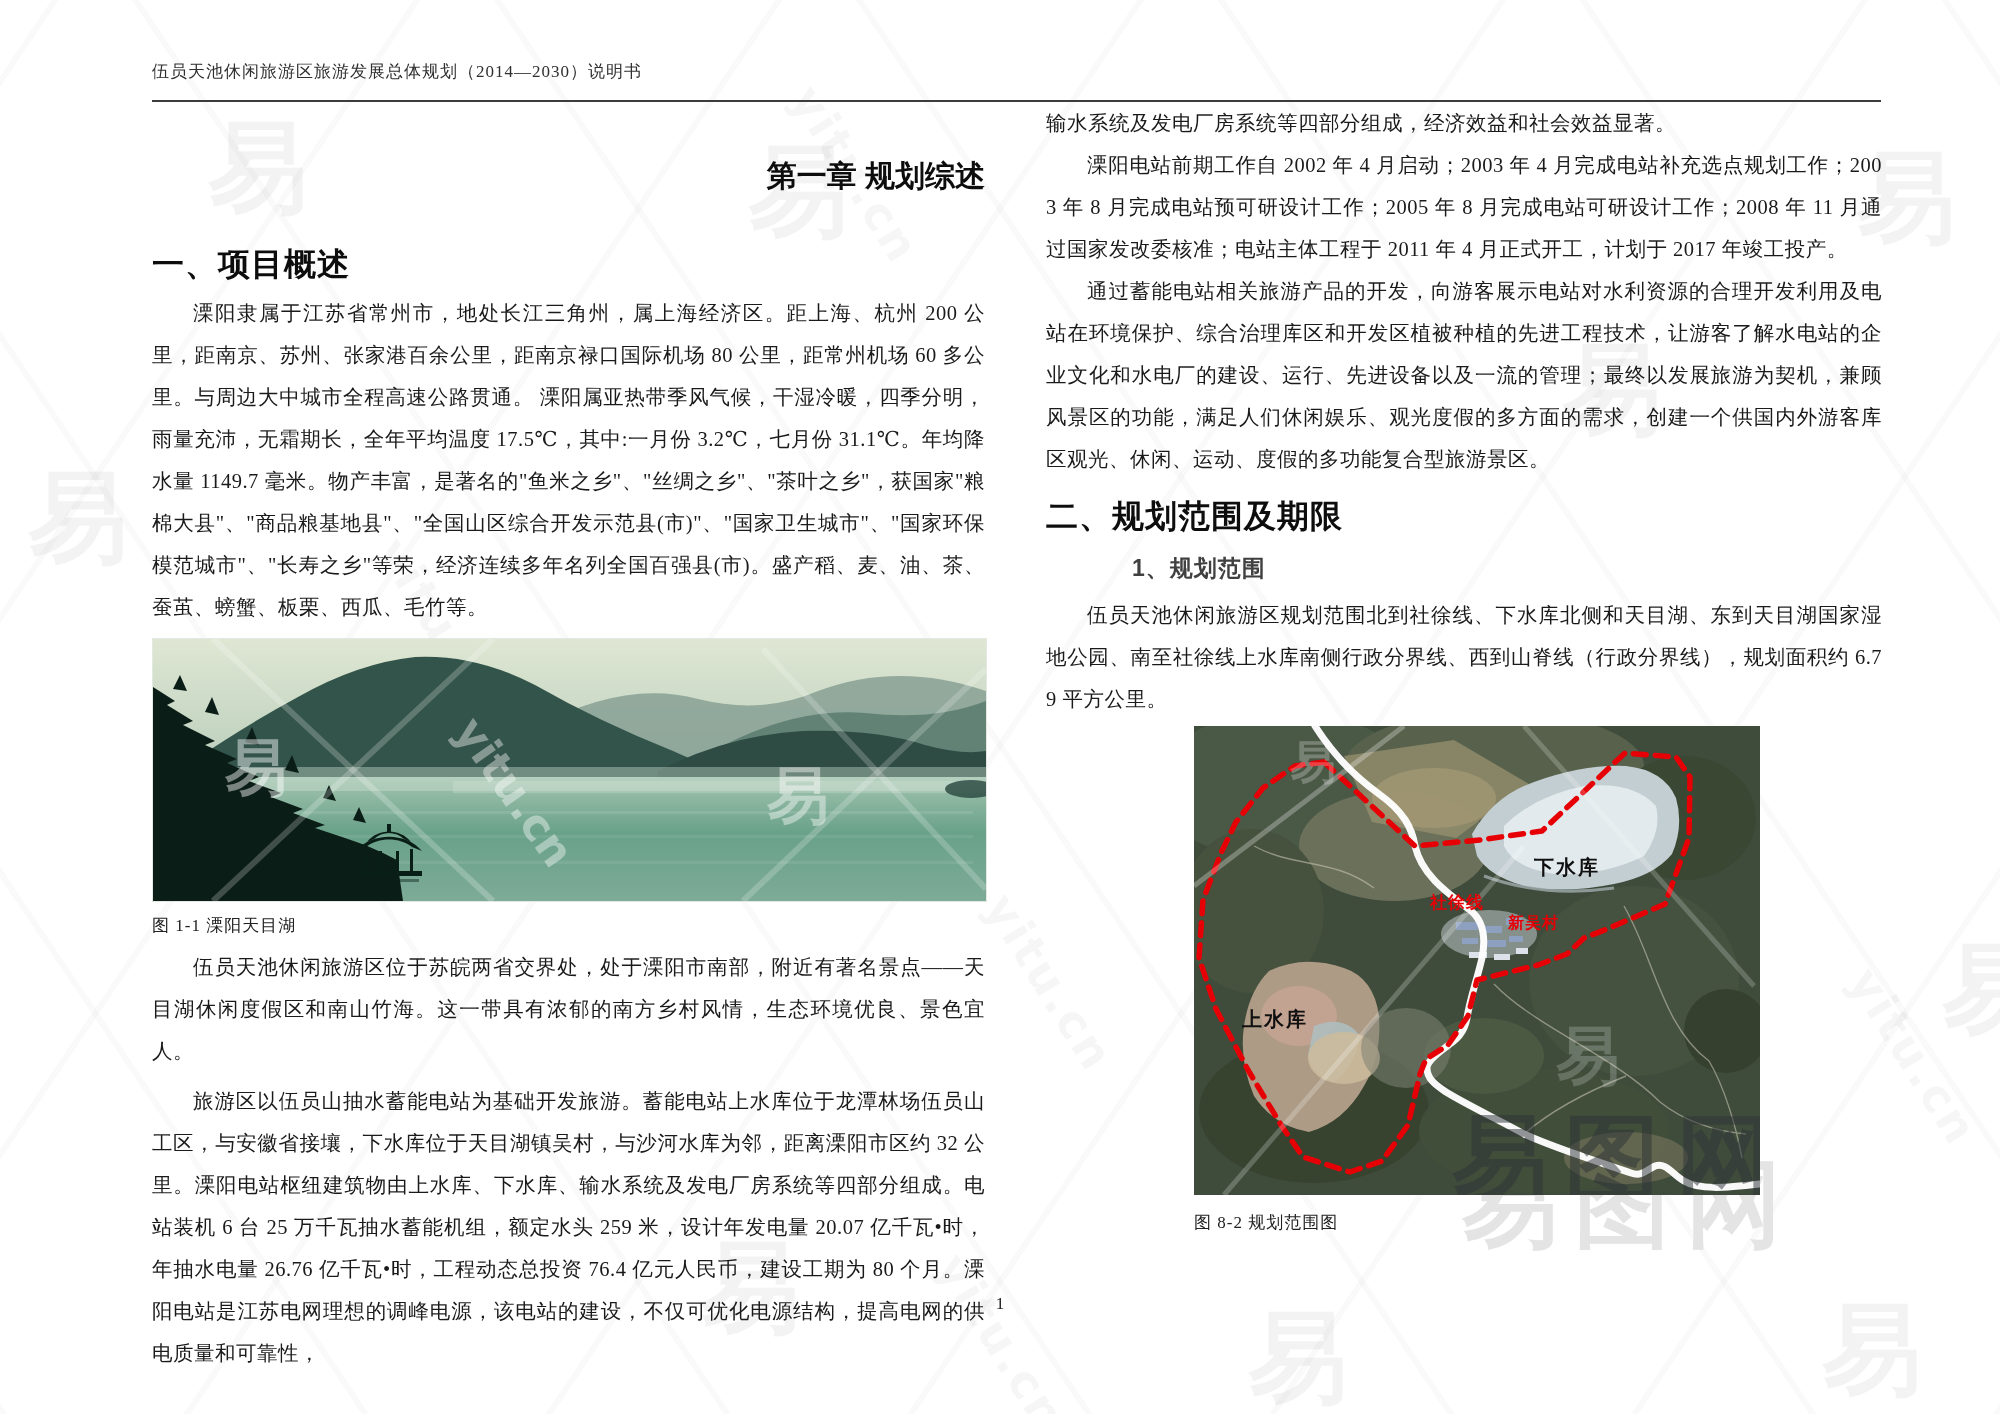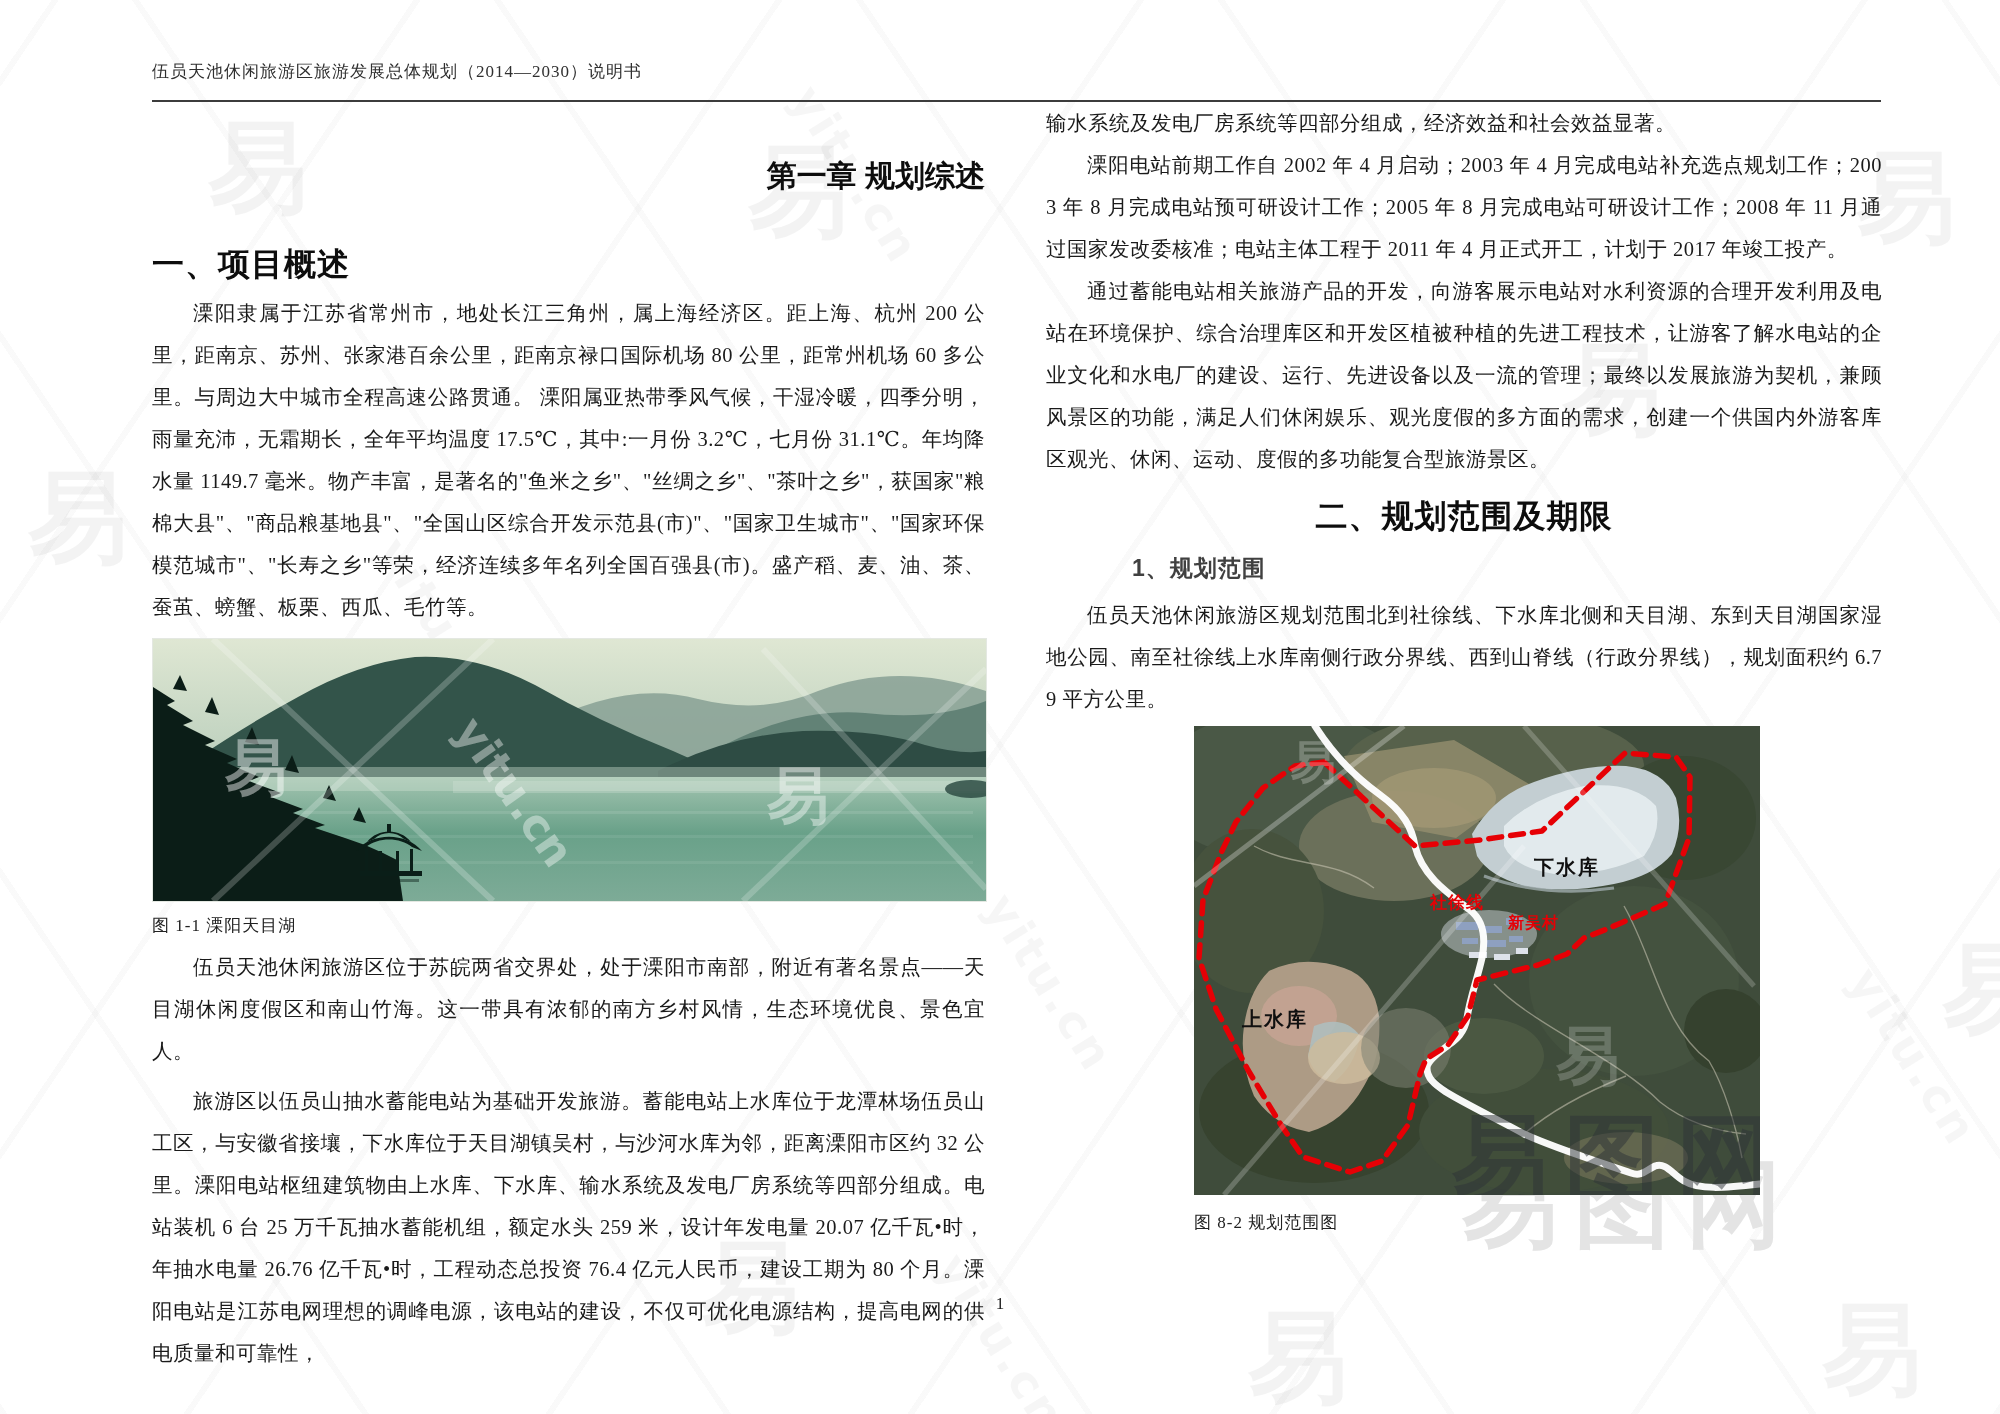--- a/index.html
+++ b/index.html
@@ -47,21 +47,21 @@
   .chapter-title{
     margin:40px 0 0 0;text-align:right;
     font-family:"Liberation Sans","DejaVu Sans",sans-serif;
     font-weight:bold;font-size:30px;line-height:48px;color:#0d0d0d;
   }
   .sec-heading{
     margin:44px 0 0 0;
     font-family:"Liberation Sans","DejaVu Sans",sans-serif;
     font-weight:bold;font-size:32px;line-height:40px;color:#0d0d0d;letter-spacing:1px;
   }
-  .sec-heading.right{margin-top:16px;text-align:center;}
+  .sec-heading.right{margin-top:16px;}
   .sub-heading{
     margin:14px 0 0 86px;
     font-family:"Liberation Sans","DejaVu Sans",sans-serif;
     font-weight:bold;font-size:23px;line-height:36px;color:#404040;letter-spacing:1px;
   }
   .para{
     margin:8px 0 0 0;
     font-size:20.5px;line-height:42px;letter-spacing:.5px;
     text-align:justify;text-justify:inter-character;word-break:break-all;
     text-indent:2em;color:#1a1a1a;

